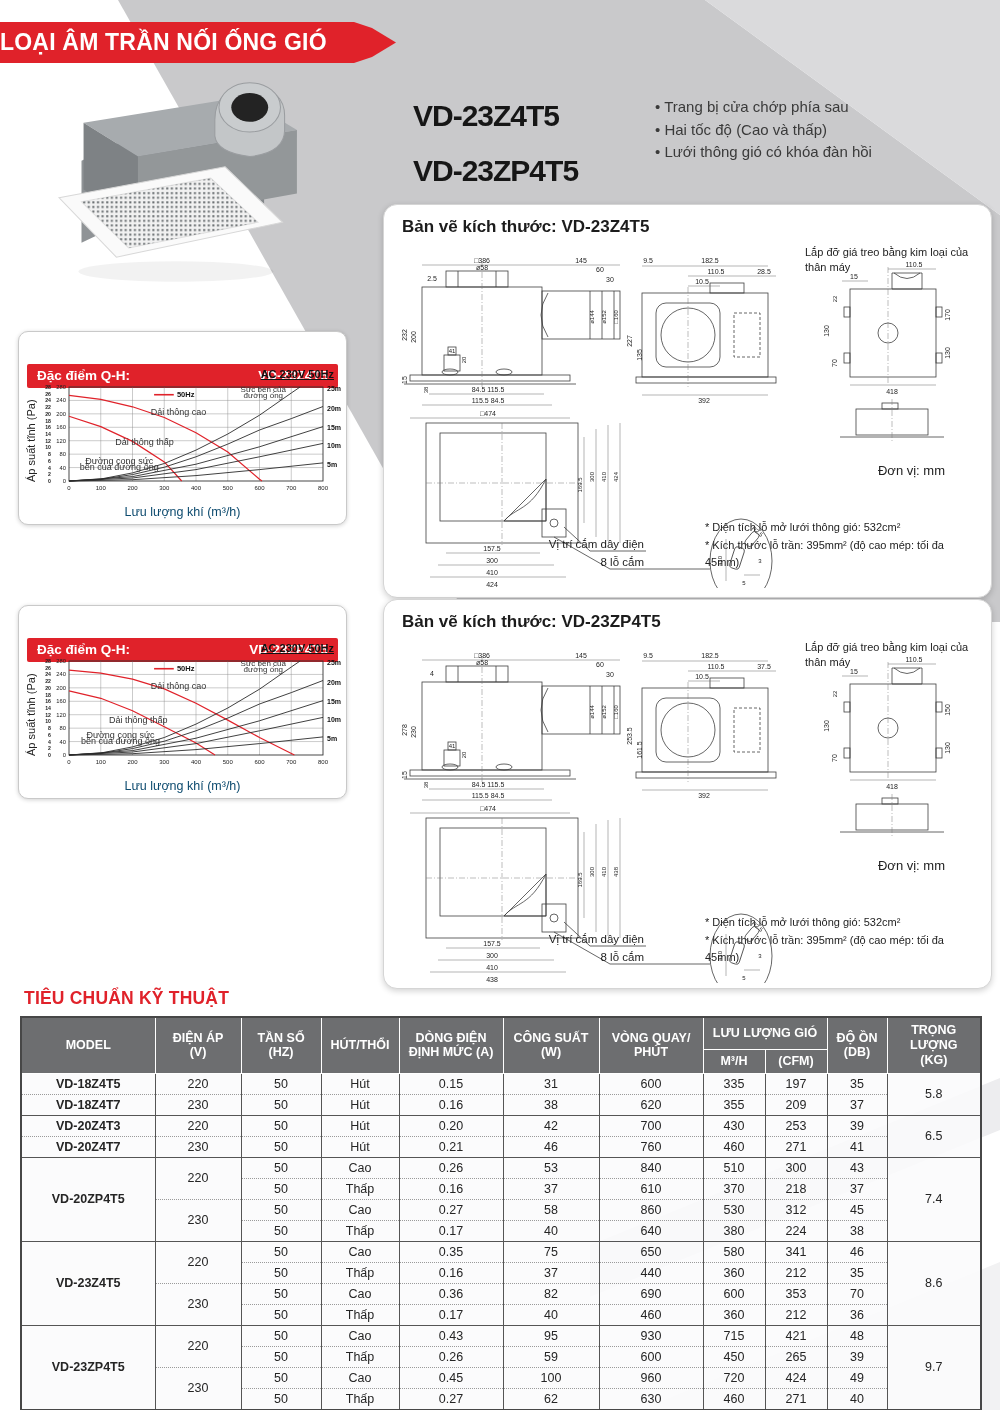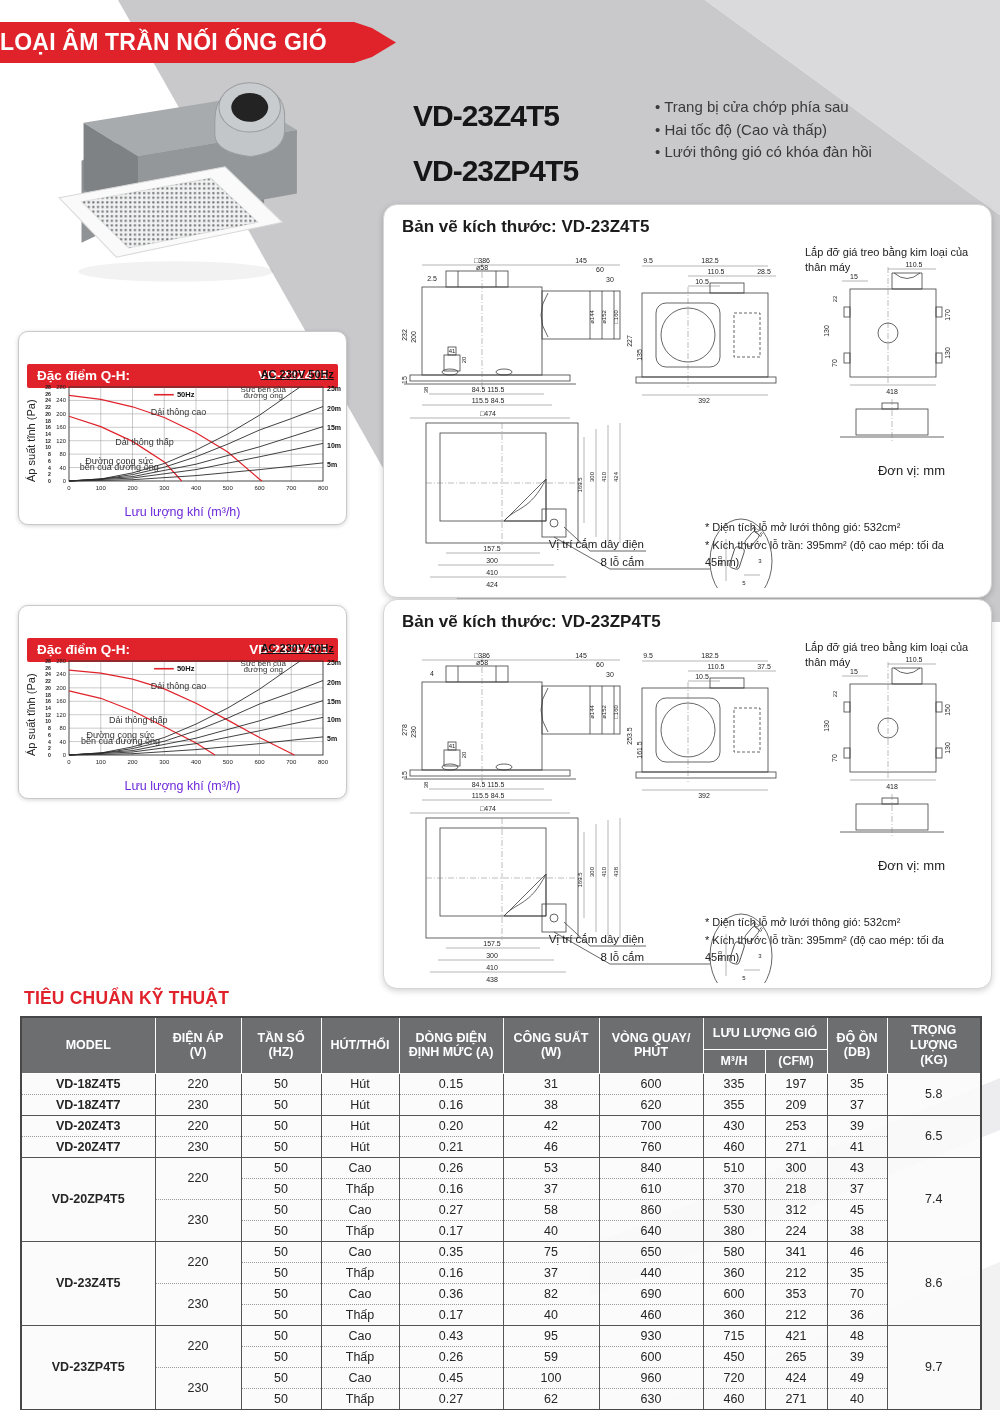--- a/index.html
+++ b/index.html
@@ -36,21 +36,21 @@
         border:1px solid #c9c9c9;border-radius:10px;box-shadow:0 1px 4px rgba(0,0,0,.18);}
   .card.c1{top:331px}.card.c2{top:605px}
   .card-h{position:absolute;left:8px;right:8px;top:8px;height:24px;background:var(--accent);
           border-radius:2px;color:#fff;font-weight:bold;font-size:13.5px;line-height:24px;margin-top:24px;}
   .card-h .l{position:absolute;left:10px;}
   .card-h .r{position:absolute;right:10px;}
   .card-sub{position:absolute;right:12px;top:36px;font-size:11px;font-weight:bold;color:#111;text-decoration:underline;}
   .card svg.qh{position:absolute;left:6px;top:50px;}
   .ylab{position:absolute;left:6px;top:56px;height:106px;writing-mode:vertical-rl;
         transform:rotate(180deg);font-size:11px;color:#222;text-align:center;}
-  .xlab{position:absolute;left:0;right:0;bottom:5px;text-align:center;font-size:12.5px;color:#6d28d9;}
+  .xlab{position:absolute;left:0;right:0;bottom:5px;text-align:center;font-size:12.5px;color:#0c4a6e;}
   
   .panel{position:absolute;left:383px;width:607px;background:#fff;z-index:2;
          border:1px solid #d5d5d5;border-radius:14px;box-shadow:0 2px 6px rgba(0,0,0,.18);}
   .panel.p1{top:204px;height:392px}.panel.p2{top:599px;height:388px}
   .panel .ptitle{position:absolute;left:18px;top:12px;font-size:17px;font-weight:bold;color:#1c1c1c;}
   .panel svg.dwg{position:absolute;left:8px;top:38px;}
   .panel .bcap{position:absolute;right:16px;top:40px;width:170px;font-size:11px;color:#222;line-height:1.4;}
   .panel .unit{position:absolute;right:46px;top:258px;font-size:13px;color:#222;}
   .panel .notes{position:absolute;right:14px;top:314px;width:272px;font-size:11px;color:#222;line-height:1.6;}
   

